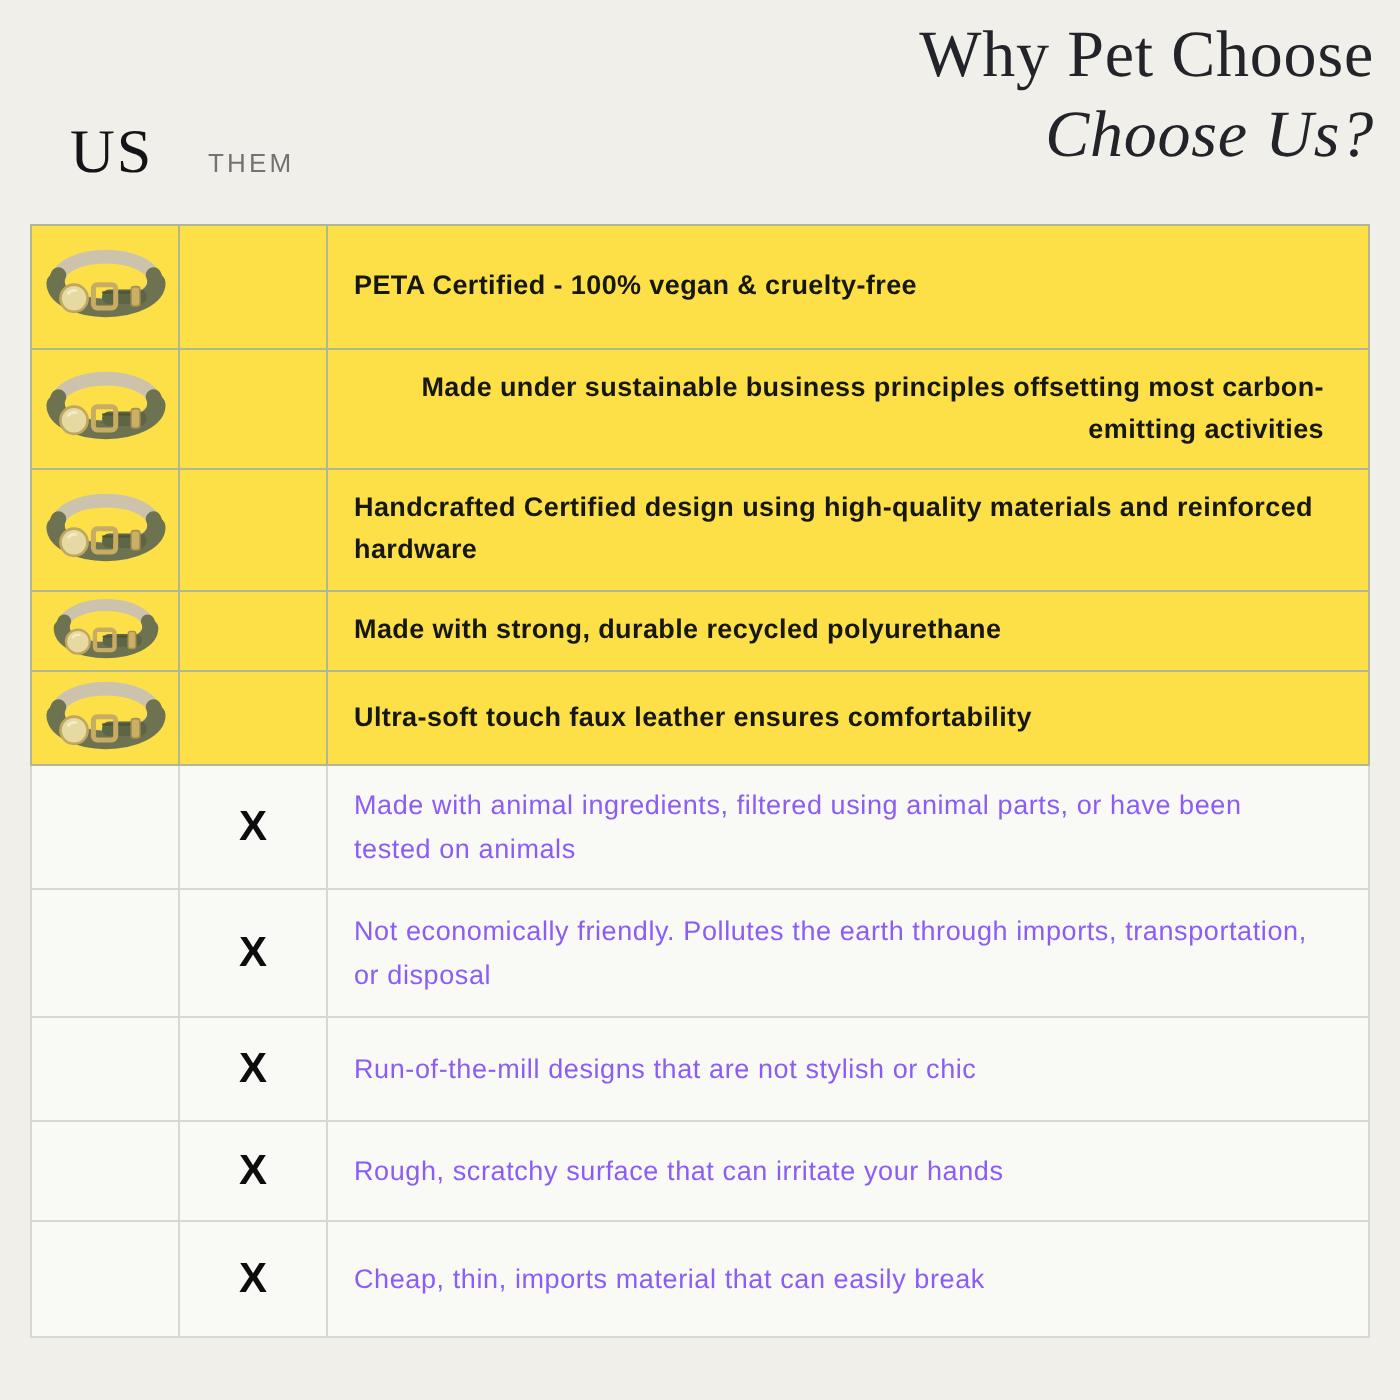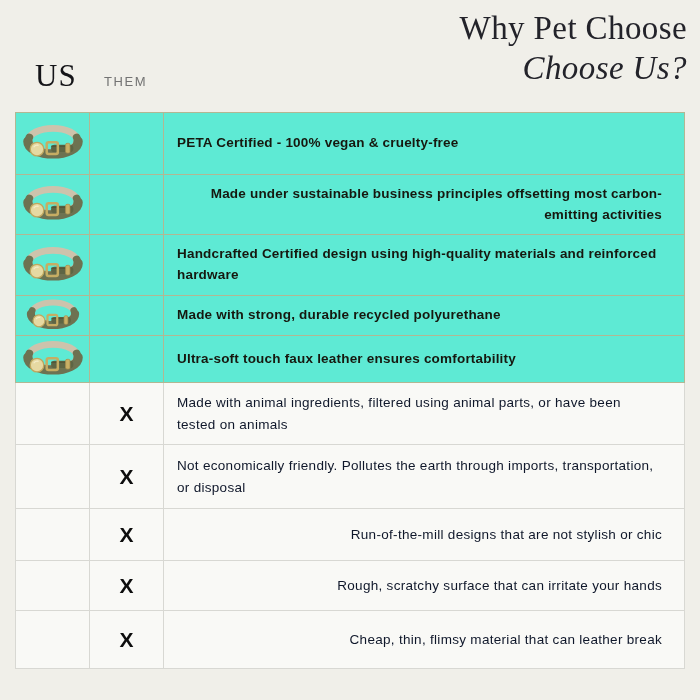--- a/index.html
+++ b/index.html
@@ -21,40 +21,40 @@
   }
   .them-label{
     position:absolute;left:104px;top:74px;
     font-size:13px;letter-spacing:1.6px;color:#737373;
   }
   .cmp-table{
     position:absolute;left:15px;top:112px;width:670px;
     display:flex;flex-direction:column;box-sizing:border-box;
   }
   .row{display:flex;box-sizing:border-box;border-left:1px solid;border-right:1px solid;border-bottom:1px solid;}
-  .row.green{background:#5eead4;border-color:#b2b793;}
+  .row.green{background:#fde047;border-color:#b2b793;}
   .row.white{background:#f9f9f6;border-color:#d8d8d3;}
   .row:first-child{border-top:1px solid #b2b793;}
   .row:nth-child(1){height:63px;}
   .row:nth-child(2){height:60px;text-align:right;}
   .row:nth-child(3){height:61px;}
   .row:nth-child(4){height:40px;}
   .row:nth-child(5){height:47px;}
   .row:nth-child(6){height:62px;}
   .row:nth-child(7){height:64px;}
   .row:nth-child(8){height:52px;}
   .row:nth-child(9){height:50px;}
   .row:nth-child(10){height:58px;}
   .c1,.c2{width:74px;box-sizing:border-box;border-right:1px solid;
     display:flex;align-items:center;justify-content:center;overflow:hidden;}
   .green .c1,.green .c2{border-color:#b2b793;}
   .white .c1,.white .c2{border-color:#d8d8d3;}
   .c3{flex:1;display:flex;align-items:center;box-sizing:border-box;padding:4px 22px 4px 13px;}
   .green .c3{font-weight:700;font-size:13.5px;line-height:1.55;color:#16180f;letter-spacing:0.2px;}
-  .white .c3{font-weight:400;font-size:13.5px;line-height:1.6;color:#0f172a;letter-spacing:0.3px;justify-content:flex-end;}
+  .white .c3{font-weight:400;font-size:13.5px;line-height:1.6;color:#8b5cf6;letter-spacing:0.3px;}
   .xmark{font-size:21px;font-weight:700;color:#0d0d0d;}
   .c1 svg{width:62px;height:auto;max-height:96%;}
 </style>
 </head>
 <body>
 
 <div class="title">
   <div class="line1">Why Pet Choose</div>
   <div class="line2">Choose Us?</div>
 </div>
@@ -208,16 +208,16 @@
     <div class="c3">
       <span>Rough, scratchy surface that can irritate your hands</span>
     </div>
   </div>
     <div class="row white">
     <div class="c1"></div>
     <div class="c2">
       <span class="xmark">X</span>
     </div>
     <div class="c3">
-      <span>Cheap, thin, flimsy material that can leather break</span>
+      <span>Cheap, thin, imports material that can easily break</span>
     </div>
   </div>
   </div>
 
 </body></html>

